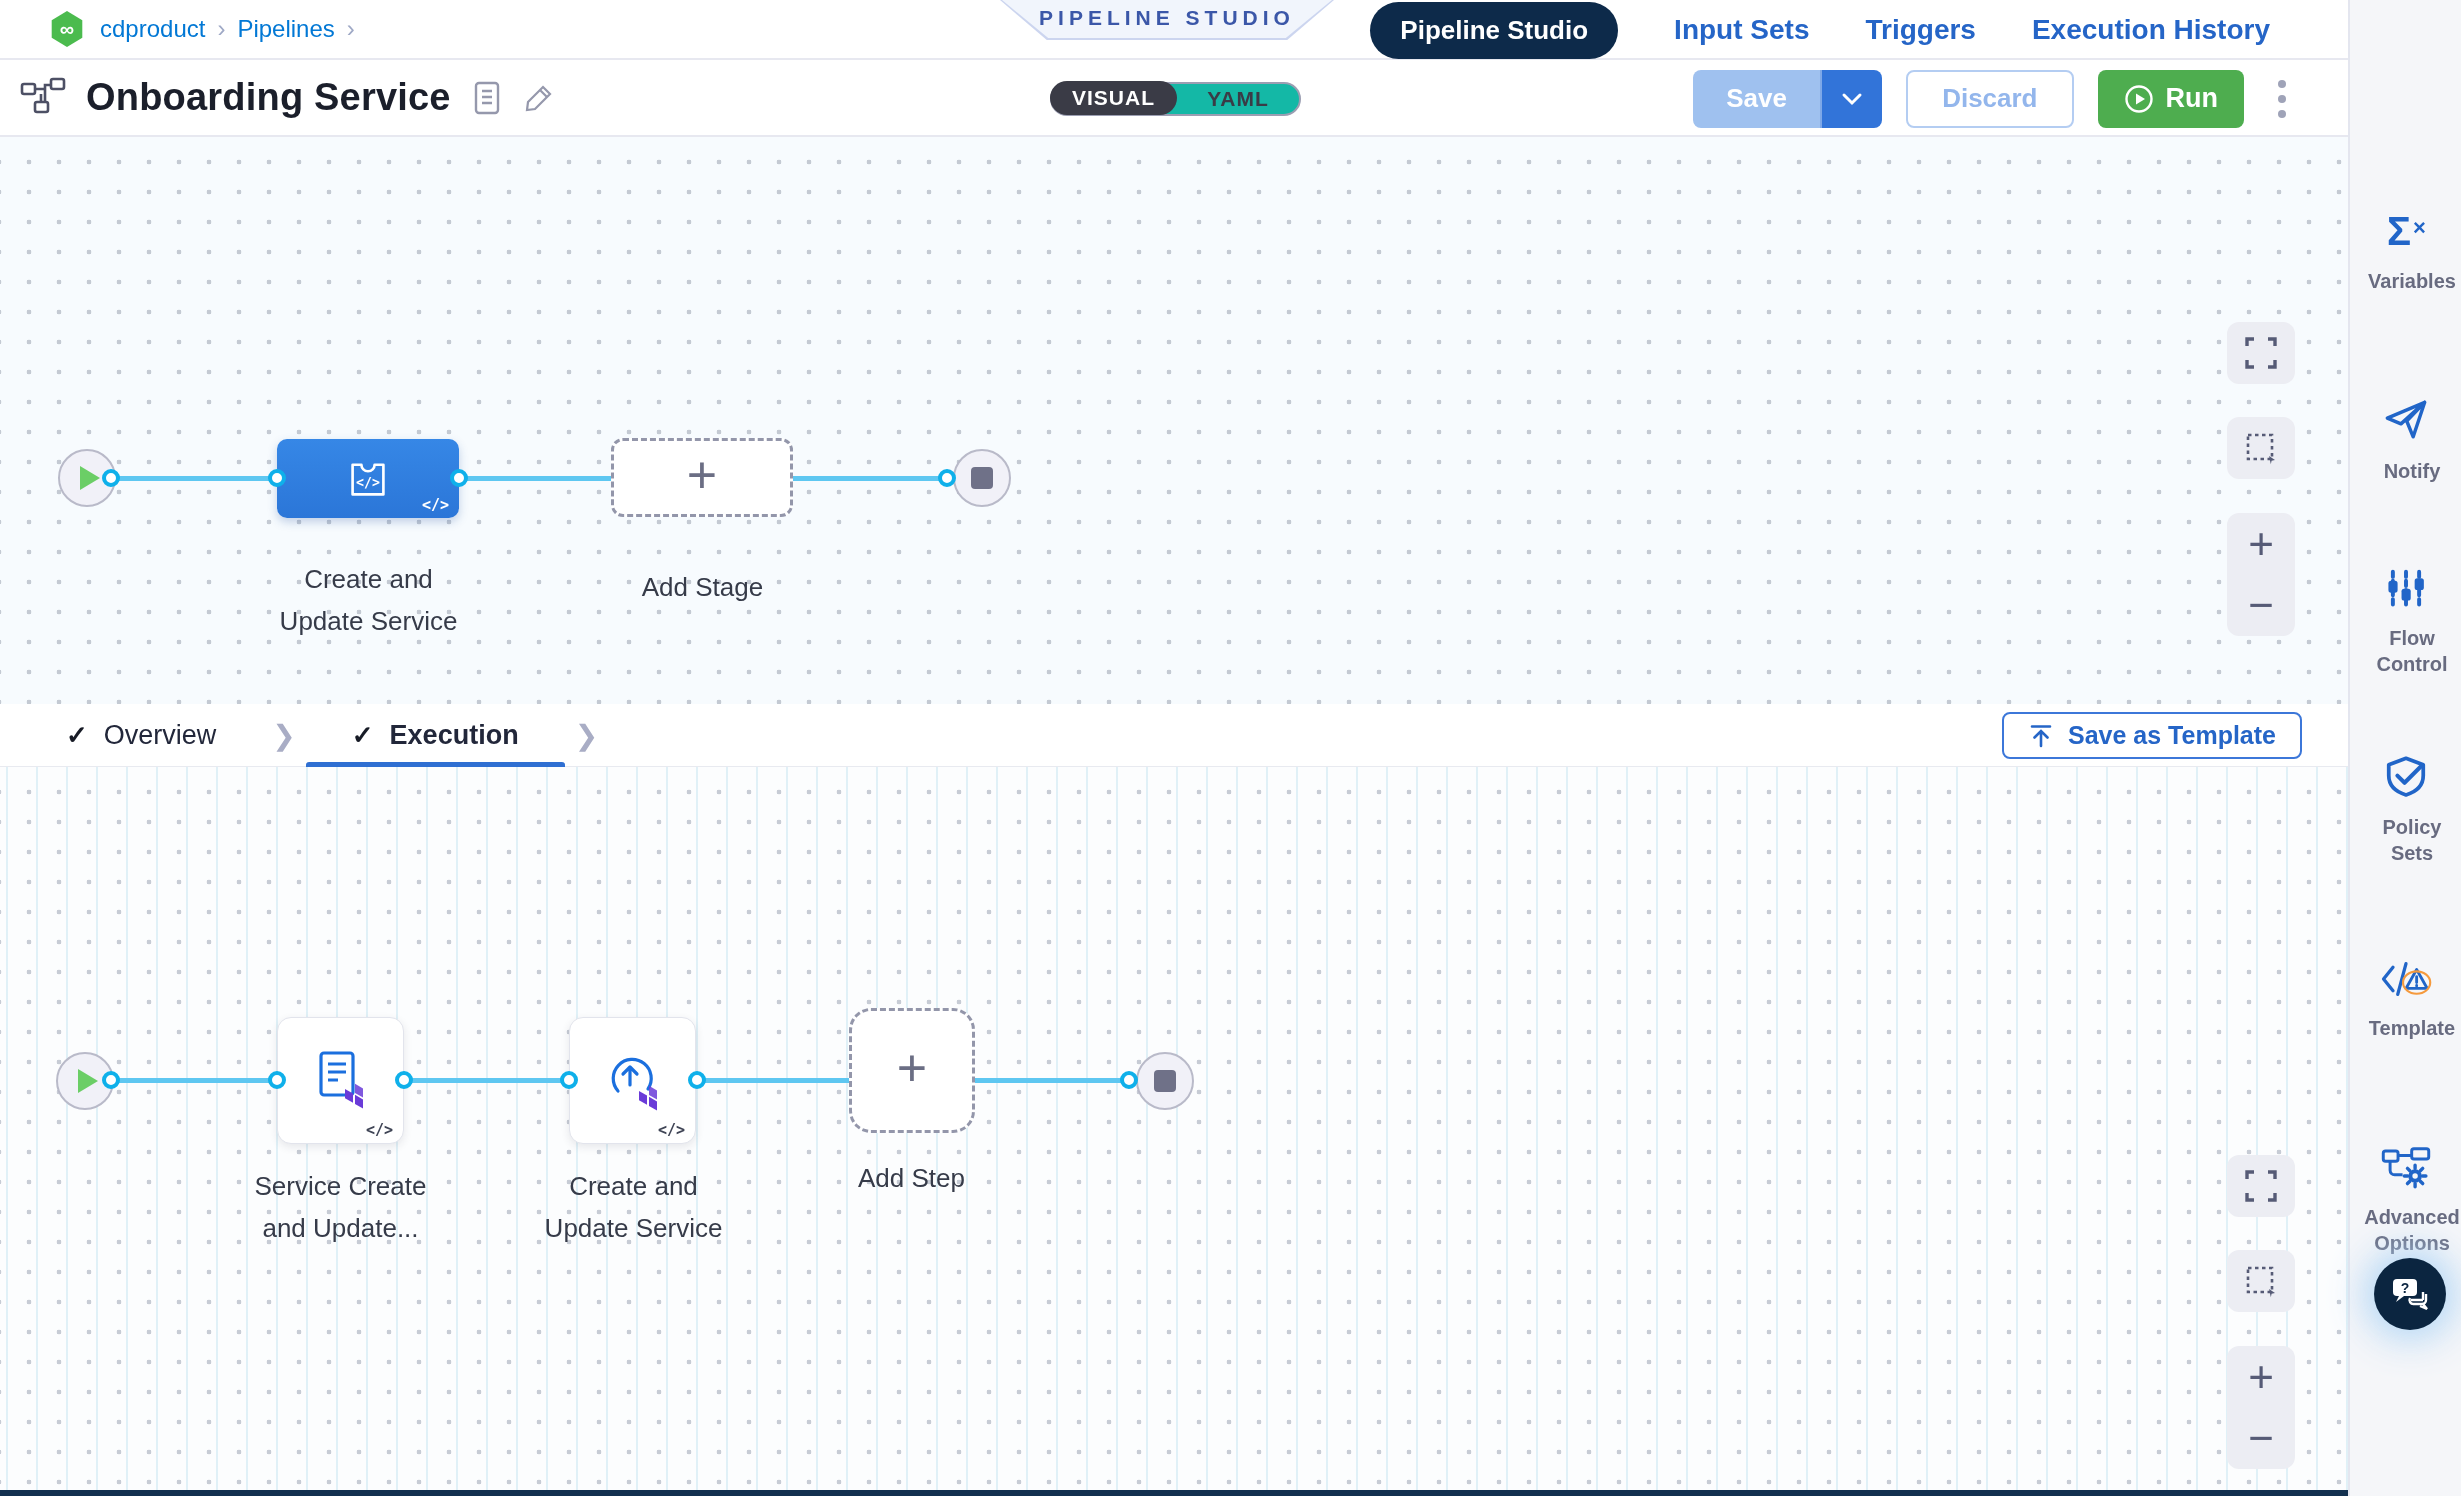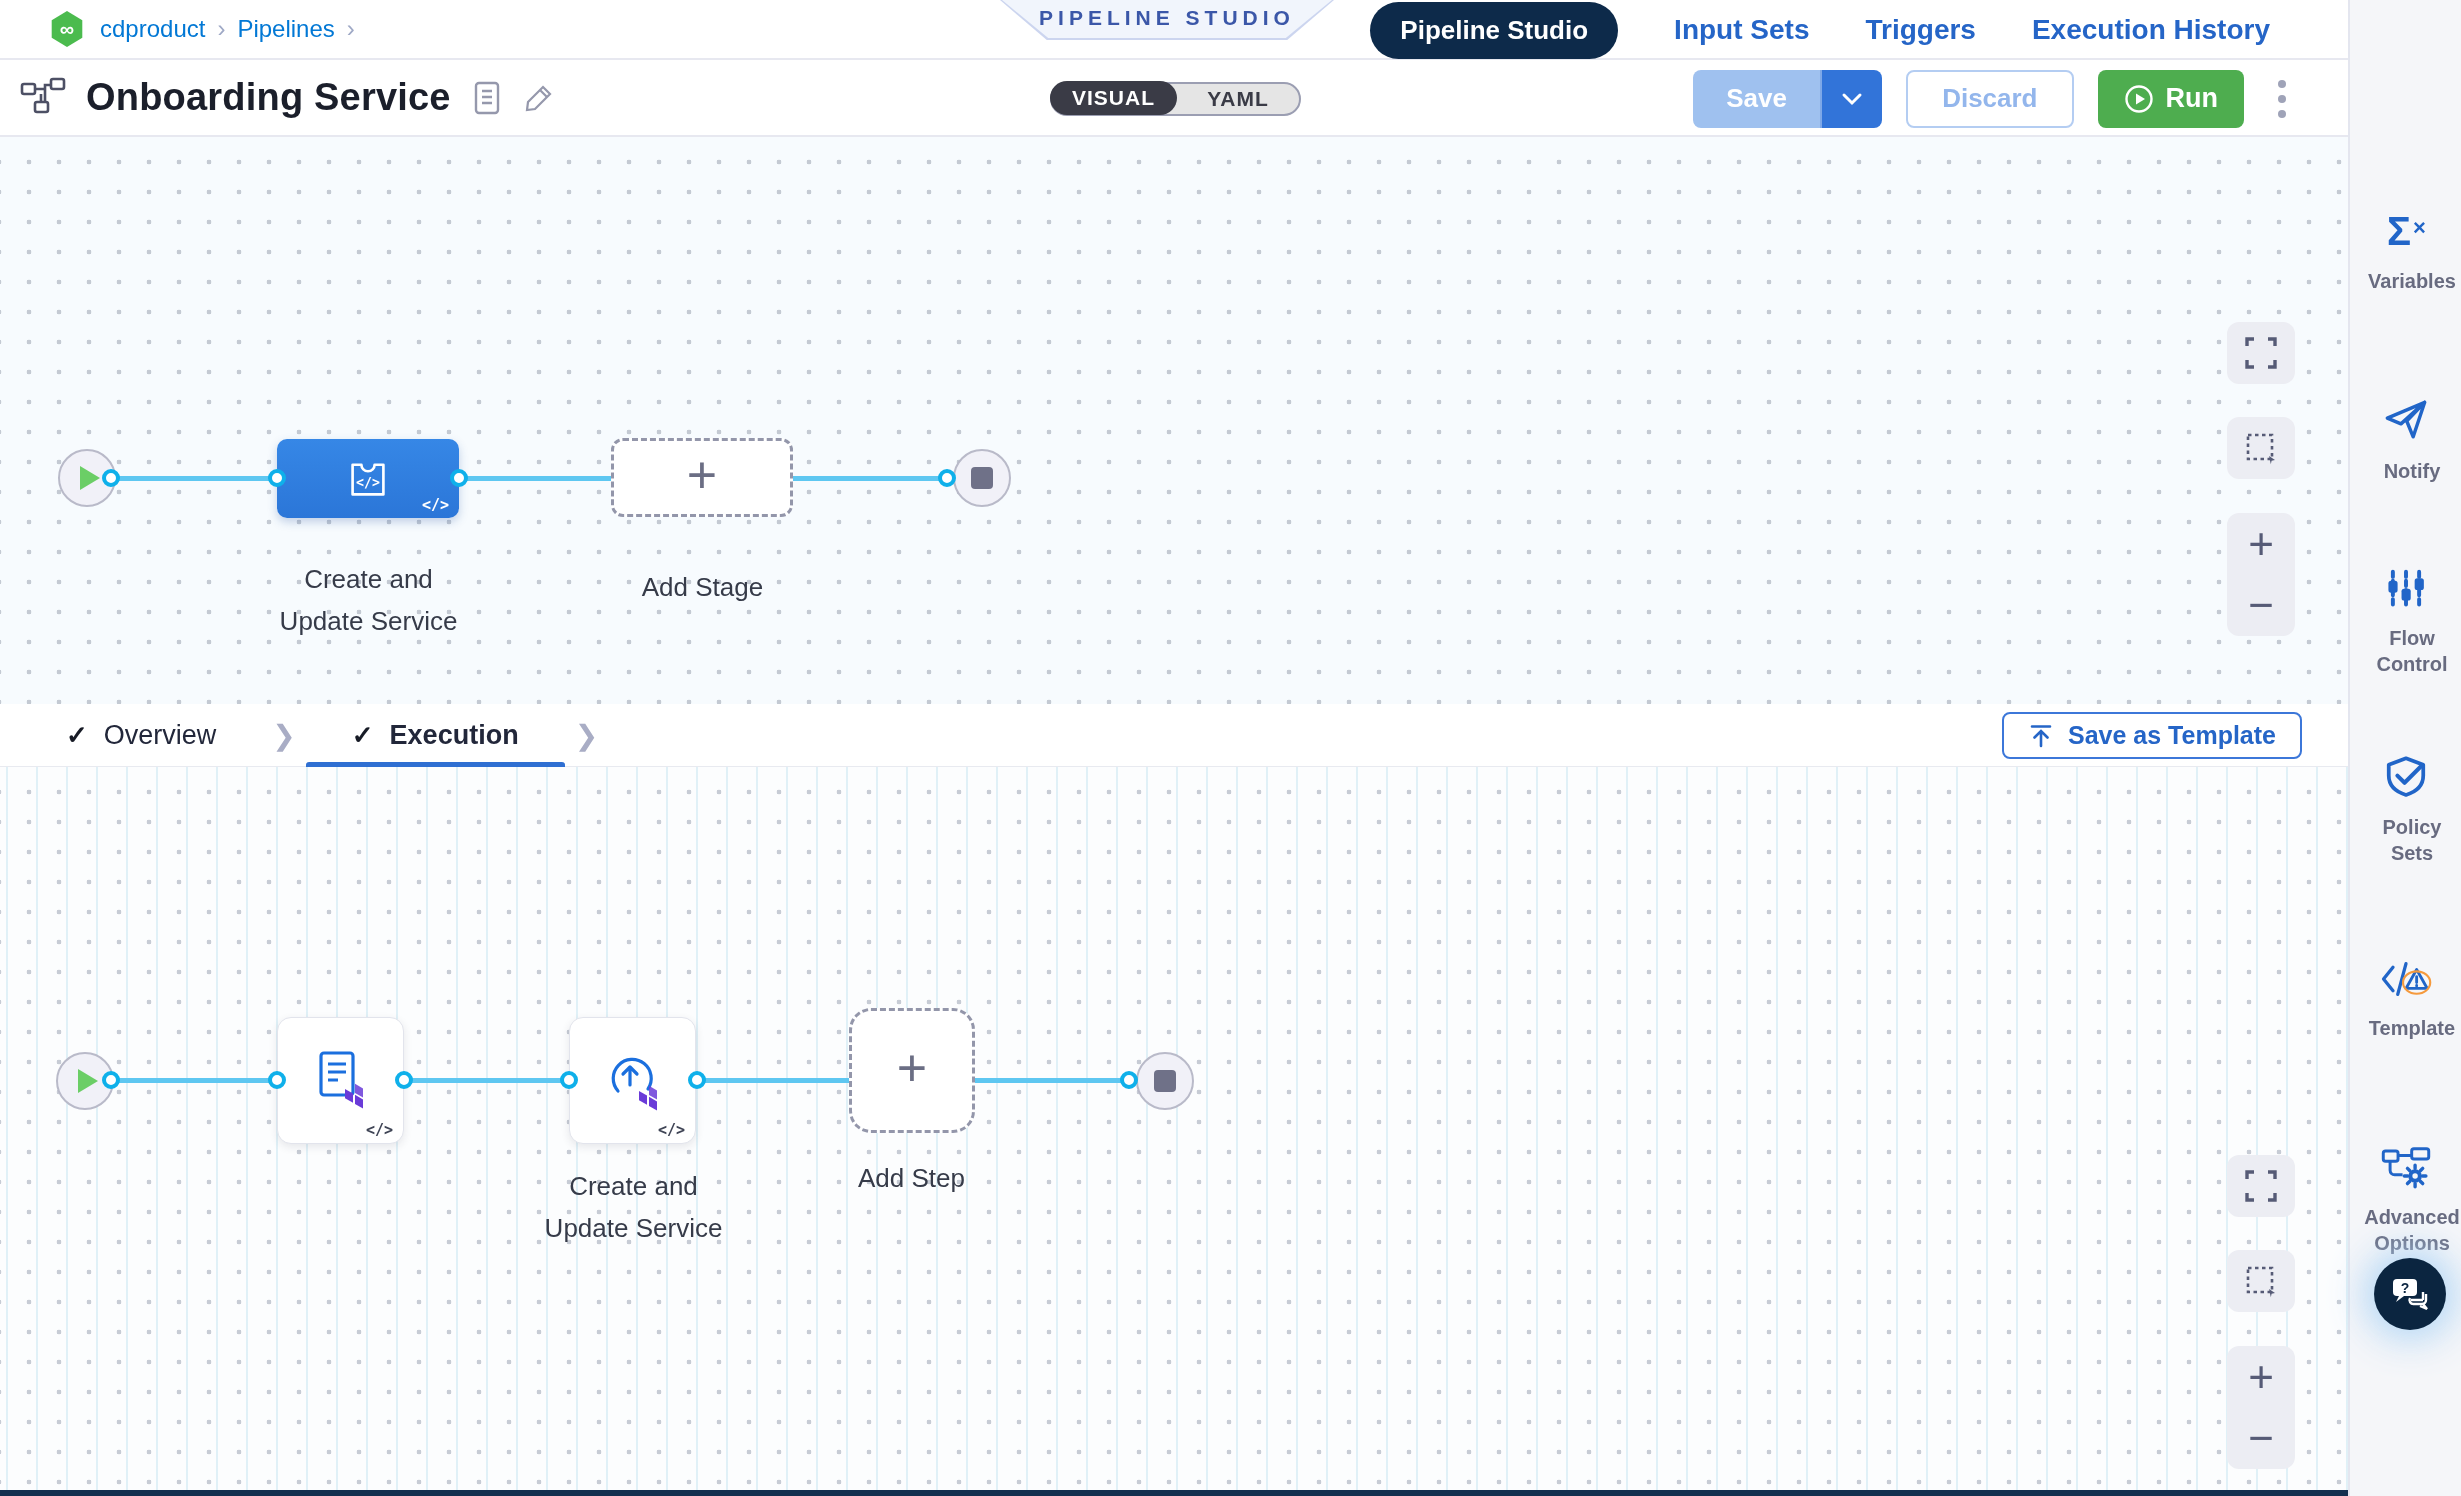--- a/index.html
+++ b/index.html
@@ -24,21 +24,21 @@
   .top-nav { position:absolute; right:78px; top:0; height:60px; display:flex; align-items:center; gap:56px; }
   .nav-pill { background:#0d2a4a; color:#fff; font-size:26px; font-weight:bold; padding:13px 30px; border-radius:30px; cursor:pointer; }
   .nav-link { color:#2565c7; font-size:28px; font-weight:600; cursor:pointer; }
 
   
   .title-bar { position:relative; height:77px; background:#fff; border-bottom:2px solid #e7e8f0; display:flex; align-items:center; padding-left:20px; }
   .graph-icon { margin-right:20px; }
   .page-title { font-size:38px; font-weight:bold; color:#1b1f2b; letter-spacing:0.2px; }
   .tb-icon { margin-left:22px; cursor:pointer; display:flex; }
 
-  .view-toggle { position:absolute; left:1050px; top:22px; width:251px; height:34px; border:2px solid #9b9eb2; border-radius:18px; background:#e5e5e5; display:flex; align-items:center; }
+  .view-toggle { position:absolute; left:1050px; top:22px; width:251px; height:34px; border:2px solid #9b9eb2; border-radius:18px; background:#14b8a6; display:flex; align-items:center; }
   .toggle-visual { width:127px; height:34px; margin:-2px 0 0 -2px; background:#3a3b46; border-radius:18px; color:#fff; font-size:21px; font-weight:bold; letter-spacing:1px; display:flex; align-items:center; justify-content:center; cursor:pointer; }
   .toggle-yaml { flex:1; text-align:center; color:#3a3b46; font-size:21px; font-weight:bold; letter-spacing:1px; cursor:pointer; }
 
   .actions { position:absolute; right:52px; top:0; height:77px; display:flex; align-items:center; gap:24px; }
   .save-split { display:flex; height:58px; border-radius:8px; overflow:hidden;margin-left:24px; }
   .btn-save { width:127px; background:#9fc1ef; color:#fff; font-size:26px; font-weight:bold; border:none; cursor:pointer; }
   .btn-save-caret { width:62px; background:#3274d9; border:none; border-left:2px solid #7ea8e8; display:flex; align-items:center; justify-content:center; cursor:pointer; }
   .btn-discard { height:58px; padding:0 34px; background:#fff; border:2px solid #b4cdf2; border-radius:8px; color:#93b6ec; font-size:26px; font-weight:bold; cursor:pointer; }
   .btn-run { height:58px; padding:0 26px; background:#4ead4f; border:none; border-radius:8px; color:#fff; font-size:27px; font-weight:bold; display:flex; align-items:center; gap:12px; cursor:pointer; }
   .kebab { display:flex; flex-direction:column; gap:7px; padding:6px 10px; cursor:pointer; }
@@ -295,20 +295,24 @@
           <i class="stop-sq"></i>
         </div>
 
       <span class="edge-dot" style="left:102px; top:304px;"></span>
       <span class="edge-dot" style="left:268px; top:304px;"></span>
       <span class="edge-dot" style="left:395px; top:304px;"></span>
       <span class="edge-dot" style="left:560px; top:304px;"></span>
       <span class="edge-dot" style="left:688px; top:304px;"></span>
       <span class="edge-dot" style="left:1120px; top:304px;"></span>
 
+      <div class="node-label" style="left:201px; top:398px;">
+        <div>Service Create</div>
+        <div>and Update...</div>
+      </div>
       <div class="node-label" style="left:494px; top:398px;">
         <div>Create and</div>
         <div>Update Service</div>
       </div>
       <div class="node-label" style="left:772px; top:390px;">Add Step</div>
 
       <div class="cv-btn" style="top:388px; height:62px;">
         <svg width="34" height="34" viewBox="0 0 34 34" fill="none" stroke="#565b76" stroke-width="3.4">
           <path d="M3 10 V3 h7 M24 3 h7 v7 M31 24 v7 h-7 M10 31 H3 v-7"></path>
         </svg>

